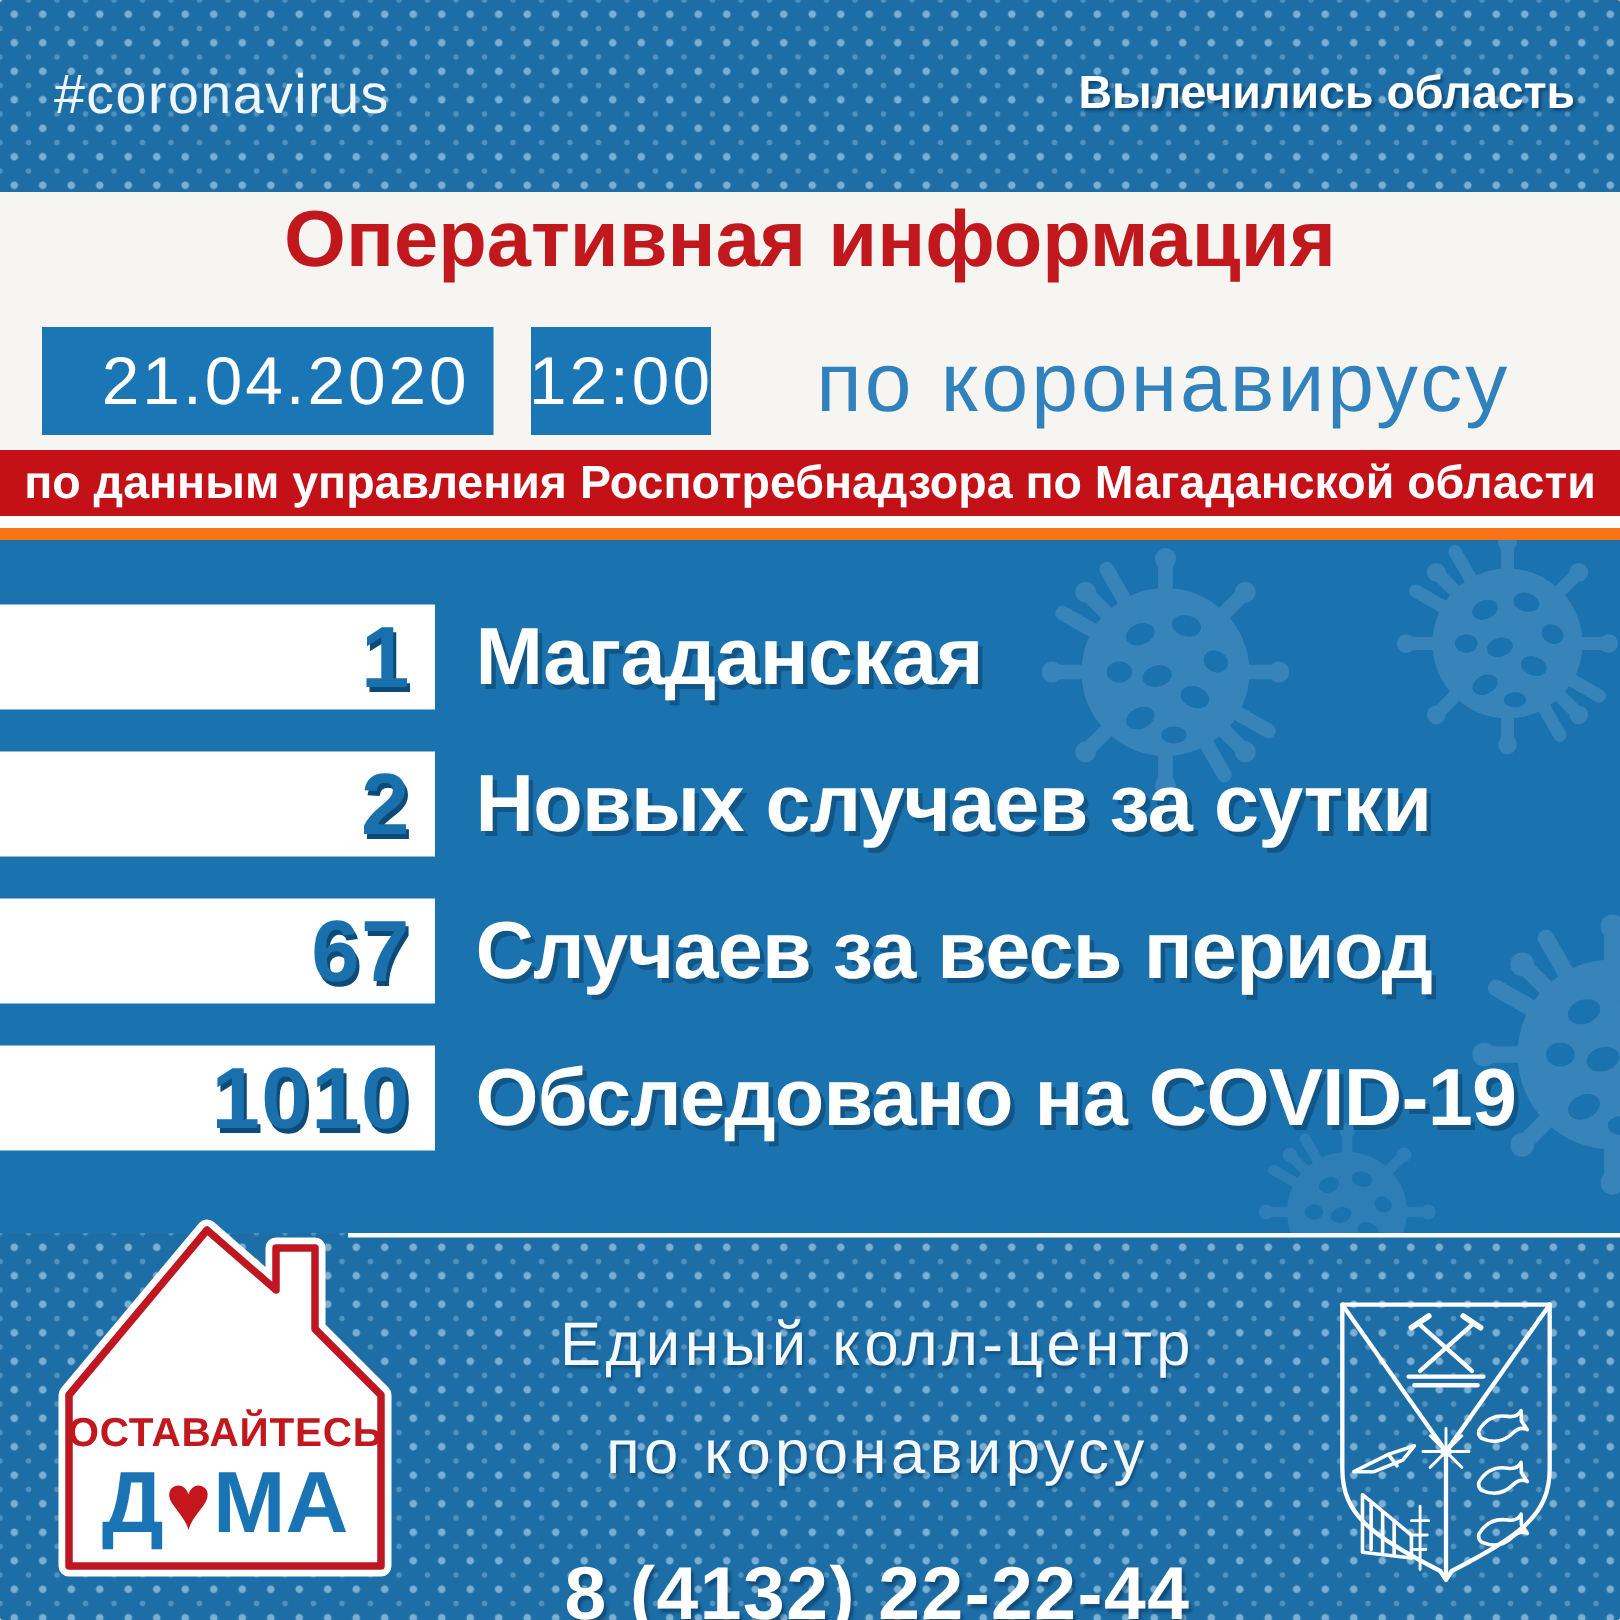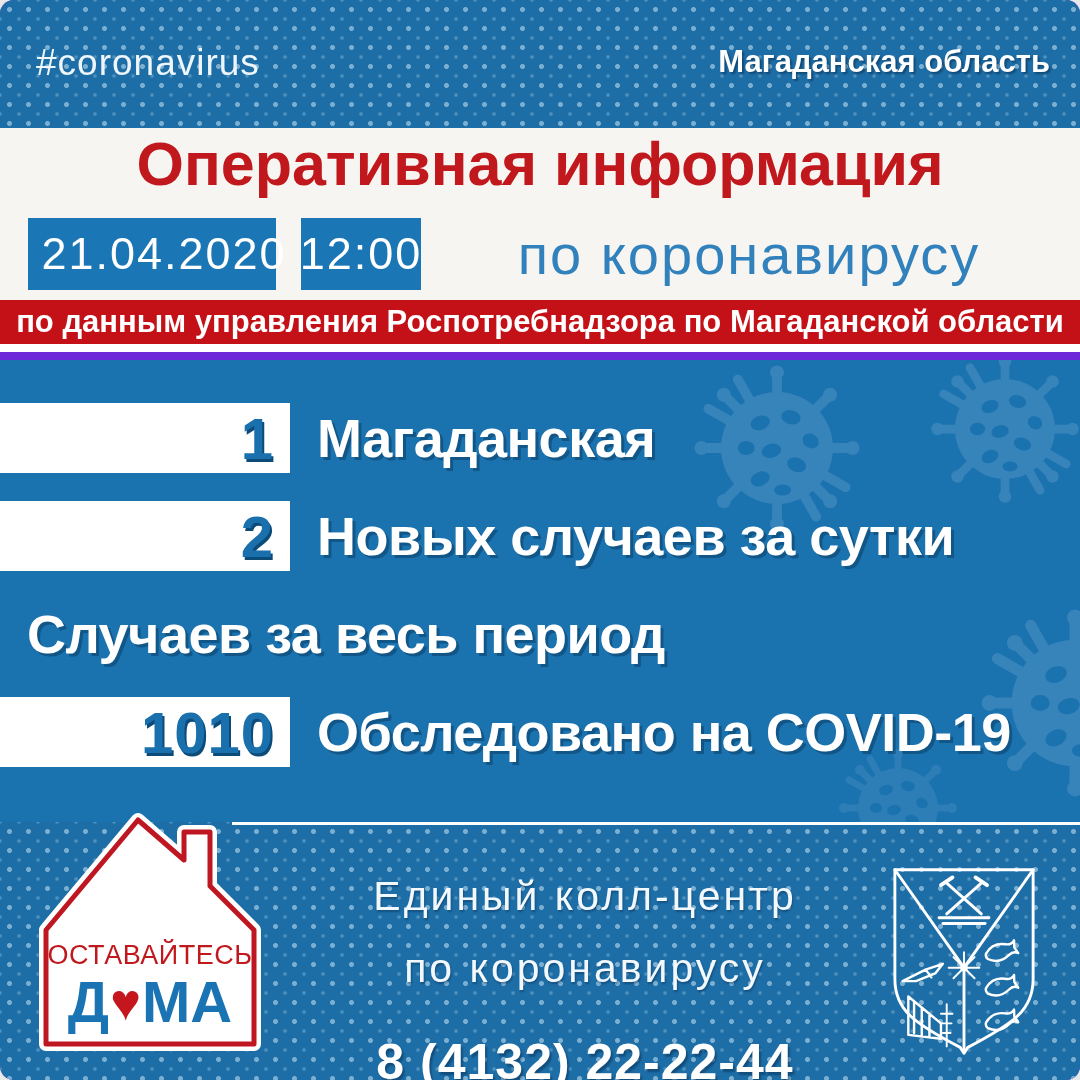--- a/index.html
+++ b/index.html
@@ -1,21 +1,21 @@
 <!DOCTYPE html>
 <html><head>
 <meta charset="utf-8">
 <style>
   html,body{margin:0;padding:0;background:#e8e8e8;}
   *{box-sizing:border-box;}
   .poster{
     position:relative;width:1080px;height:1080px;overflow:hidden;
-    border-radius:14px;
+    border-radius:2px;
     font-family:"Liberation Sans","DejaVu Sans",sans-serif;
-    background:#6d28d9;
+    background:#f97316;
   }
   .dots{
     background-color:#1d6ea7;
     background-image:
       radial-gradient(rgba(200,228,246,.55) 2.1px, transparent 2.9px),
       radial-gradient(rgba(200,228,246,.30) 1.5px, transparent 2.2px);
     background-size:19px 19px,19px 19px;
     background-position:0 0,9.5px 9.5px;
   }
   
@@ -28,32 +28,32 @@
     position:absolute;right:30px;top:44px;font-size:31px;color:#ffffff;
     font-weight:bold;text-shadow:2px 2px 2px rgba(0,30,60,.45);
   }
   
   .white-band{
     position:absolute;top:128px;left:0;width:1080px;height:172px;
     background:#f7f5f1;
   }
   .main-title{
     position:absolute;top:4px;left:0;width:100%;text-align:center;
-    font-size:61px;font-weight:bold;color:#c0181d;letter-spacing:0px;
+    font-size:53px;font-weight:bold;color:#c0181d;letter-spacing:0px;
     line-height:1.05;white-space:nowrap;
   }
   .date-row{
     position:absolute;top:90px;left:28px;right:28px;height:72px;
     display:flex;align-items:stretch;gap:25px;
   }
   .date-box{
     background:#1a76b4;color:#ffffff;display:flex;align-items:center;
     justify-content:center;font-size:45px;letter-spacing:2px;font-weight:400;
   }
-  .date-box.date{width:248px;padding-left:24px;}
+  .date-box.date{width:301px;padding-left:24px;}
   .date-box.time{width:120px;}
   .subtitle{
     flex:1;display:flex;align-items:center;justify-content:center;
     font-size:56px;color:#3181bd;letter-spacing:2px;font-weight:400;
     white-space:nowrap;
   }
   
   .red-strip{
     position:absolute;top:300px;left:0;width:1080px;height:52px;
     background:#c41118;border-bottom:8px solid #ffffff;
@@ -92,21 +92,21 @@
   .divider{
     position:absolute;top:0;left:232px;right:0;height:3px;background:#ffffff;
   }
   .house{position:absolute;left:38px;top:-10px;width:224px;height:240px;}
   .house-text{
     position:absolute;left:38px;top:-10px;width:224px;height:240px;
     display:flex;flex-direction:column;align-items:center;justify-content:flex-start;
     padding-top:128px;
   }
   .stay-line1{
-    font-size:27px;font-weight:normal;color:#c0181d;letter-spacing:0.5px;
+    font-size:27px;font-weight:bold;color:#c0181d;letter-spacing:0.5px;
   }
   .stay-line2{
     font-size:58px;font-weight:bold;color:#1a74b4;line-height:1;
     display:flex;align-items:center;margin-top:2px;
   }
   .stay-heart{color:#c4161c;font-size:52px;line-height:1;margin:0 1px;}
   .callcenter{
     position:absolute;left:290px;right:200px;top:0;height:258px;
     display:flex;flex-direction:column;align-items:center;padding-top:50px;
     color:#f2f8fc;
@@ -165,21 +165,21 @@
           <ellipse cx="74" cy="72" rx="7" ry="5" transform="rotate(20 74 72)"></ellipse>
           <ellipse cx="48" cy="82" rx="7" ry="5" transform="rotate(-25 48 82)"></ellipse>
           <ellipse cx="64" cy="90" rx="6" ry="4"></ellipse>
         </g>
       </symbol>
     </defs>
   </svg>
 
   <div class="top-bar dots">
     <div class="hashtag">#coronavirus</div>
-    <div class="region">Магаданская область</div>
+    <div class="region">Вылечились область</div>
   </div>
 
   <div class="white-band">
     <div class="main-title">Оперативная информация</div>
     <div class="date-row">
       <div class="date-box date">21.04.2020</div>
       <div class="date-box time">12:00</div>
       <div class="subtitle">по коронавирусу</div>
     </div>
   </div>
@@ -208,20 +208,23 @@
       </div>
       <span class="stat-label">Магаданская</span>
     </div>
     <div class="stat-row r1">
       <div class="stat-bar">
         <span class="stat-value">2</span>
       </div>
       <span class="stat-label">Новых случаев за сутки</span>
     </div>
     <div class="stat-row r2">
+      <div class="stat-bar">
+        <span class="stat-value">67</span>
+      </div>
       <span class="stat-label">Случаев за весь период</span>
     </div>
     <div class="stat-row r3">
       <div class="stat-bar">
         <span class="stat-value">1010</span>
       </div>
       <span class="stat-label">Обследовано на COVID-19</span>
     </div>
   </div>
 

